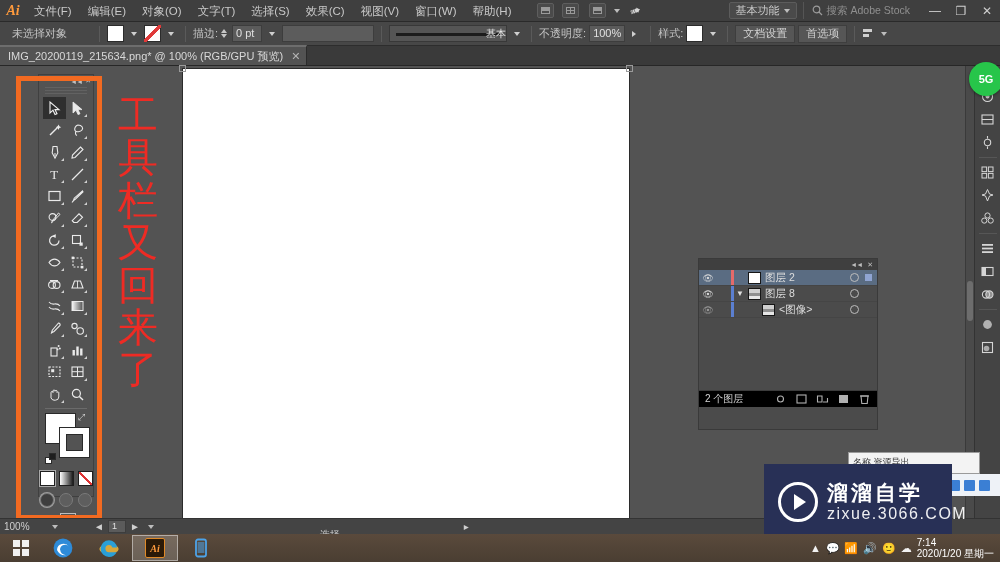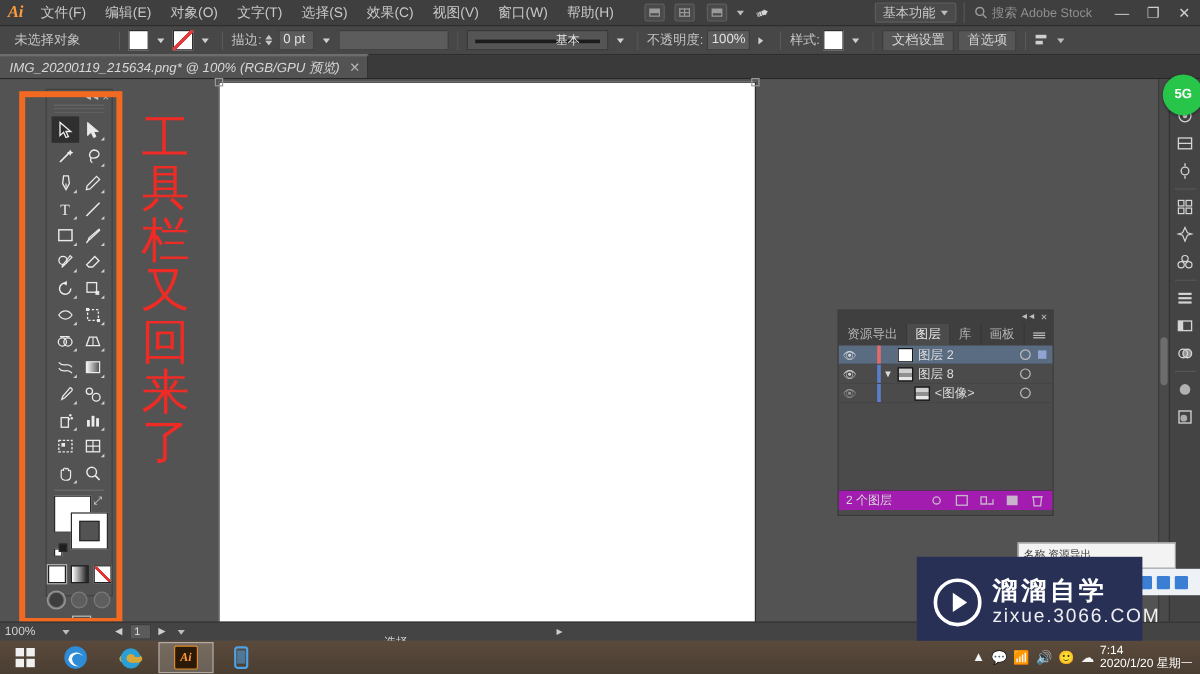--- a/index.html
+++ b/index.html
@@ -96,34 +96,34 @@
   .stepper i {
     width:0;height:0;border-left:3px solid transparent;border-right:3px solid transparent;
     display:block;
   }
   .stepper i.up{border-bottom:4px solid #c6c6c6;margin-bottom:1px;}
   .stepper i.dn{border-top:4px solid #c6c6c6;}
   .wide-field {
     background:#5c5c5c;border:1px solid #3d3d3d;height:17px;width:92px;
   }
   .profile-box{
-    display:flex;align-items:center;justify-content:center;position:relative;
+    display:flex;align-items:center;justify-content:flex-end;position:relative;
     background:#555;border:1px solid #383838;height:17px;width:118px;
   }
   .profile-box .line{position:absolute;left:6px;right:6px;height:3px;background:#1c1c1c;top:7px;}
   .profile-box span{position:relative;z-index:2;font-size:10px;color:#e8e8e8;padding-left:50px;}
   .btn-flat {
     background:#565656;border:1px solid #3e3e3e;height:18px;padding:0 7px;
     display:flex;align-items:center;font-size:11px;color:#d2d2d2;white-space:nowrap;
   }
 
   
   .tabbar {
     position:absolute; top:46px; left:0; width:1000px; height:20px;
-    background:#3a3a3a; border-bottom:1px solid #272727; display:flex; align-items:flex-end;font-style:italic;
+    background:#3a3a3a; border-bottom:1px solid #272727; display:flex; align-items:flex-end;
   }
   .doctab {
     height:20px; background:#535353; border-right:1px solid #2b2b2b;
     display:flex;align-items:center; padding:0 6px 0 8px; gap:8px;
     font-size:11px; color:#d8d8d8; border-top:2px solid #6d6d6d;
   }
   .doctab .x { color:#b5b5b5; font-size:11px; }
 
   
   .workarea {
@@ -228,21 +228,21 @@
     width:13px;height:12px;background:#fff;border:1px solid #161616;margin:0 4px 0 2px;flex:none;
   }
   .lrow .tw.img{background:linear-gradient(#cfcfcf 0 38%, #8f8f8f 38% 70%, #e6e6e6 70%);}
   .lrow .nm { flex:1 1 auto; white-space:nowrap; overflow:hidden; }
   .lrow .tgt {
     width:9px;height:9px;border-radius:50%;border:1.5px solid #bdbdbd;margin-right:6px;flex:none;
   }
   .lrow .selind{width:7px;height:7px;margin-right:5px;flex:none;}
   .lrow .arrow{width:12px;text-align:center;font-size:8px;color:#ddd;}
   .lp-foot {
-    height:17px; background:#a21caf; border-top:1px solid #3c3c3c;
+    height:17px; background:#000000; border-top:1px solid #3c3c3c;
     display:flex;align-items:center;gap:8px;padding:0 6px;font-size:10px;color:#d5d5d5;
   }
   .lp-foot .sp{margin-left:auto;}
   .fico{width:13px;height:12px;opacity:.85;}
 
   
   .rdock {
     position:absolute; right:0; top:66px; width:26px; height:452px;
     background:#444444; border-left:1px solid #333;
     display:flex; flex-direction:column; align-items:center; padding-top:4px; gap:0;
@@ -664,33 +664,20 @@
   </div>
 
   <div class="anno-box"></div>
   <div class="anno-text">工具栏又回来了</div>
 
   <div class="layers">
     <div class="lp-top">
       <span class="dd">◄◄</span>
       <span class="dd">✕</span>
     </div>
-    <div class="lp-tabs">
-      <div class="lp-tab">资源导出</div>
-      <div class="lp-tab active">图层</div>
-      <div class="lp-tab">库</div>
-      <div class="lp-tab">画板</div>
-      <div class="lp-menu">
-          <span>
-            <i></i>
-            <i></i>
-            <i></i>
-          </span>
-        </div>
-    </div>
 
     <div class="lp-body">
       <div class="lrow sel">
         <span class="eye">👁</span>
         <span class="lock"></span>
         <span class="colbar" style="background:#e46a6a"></span>
         <span class="arrow"></span>
         <span class="tw"></span>
         <span class="nm">图层 2</span>
         <span class="tgt"></span>

